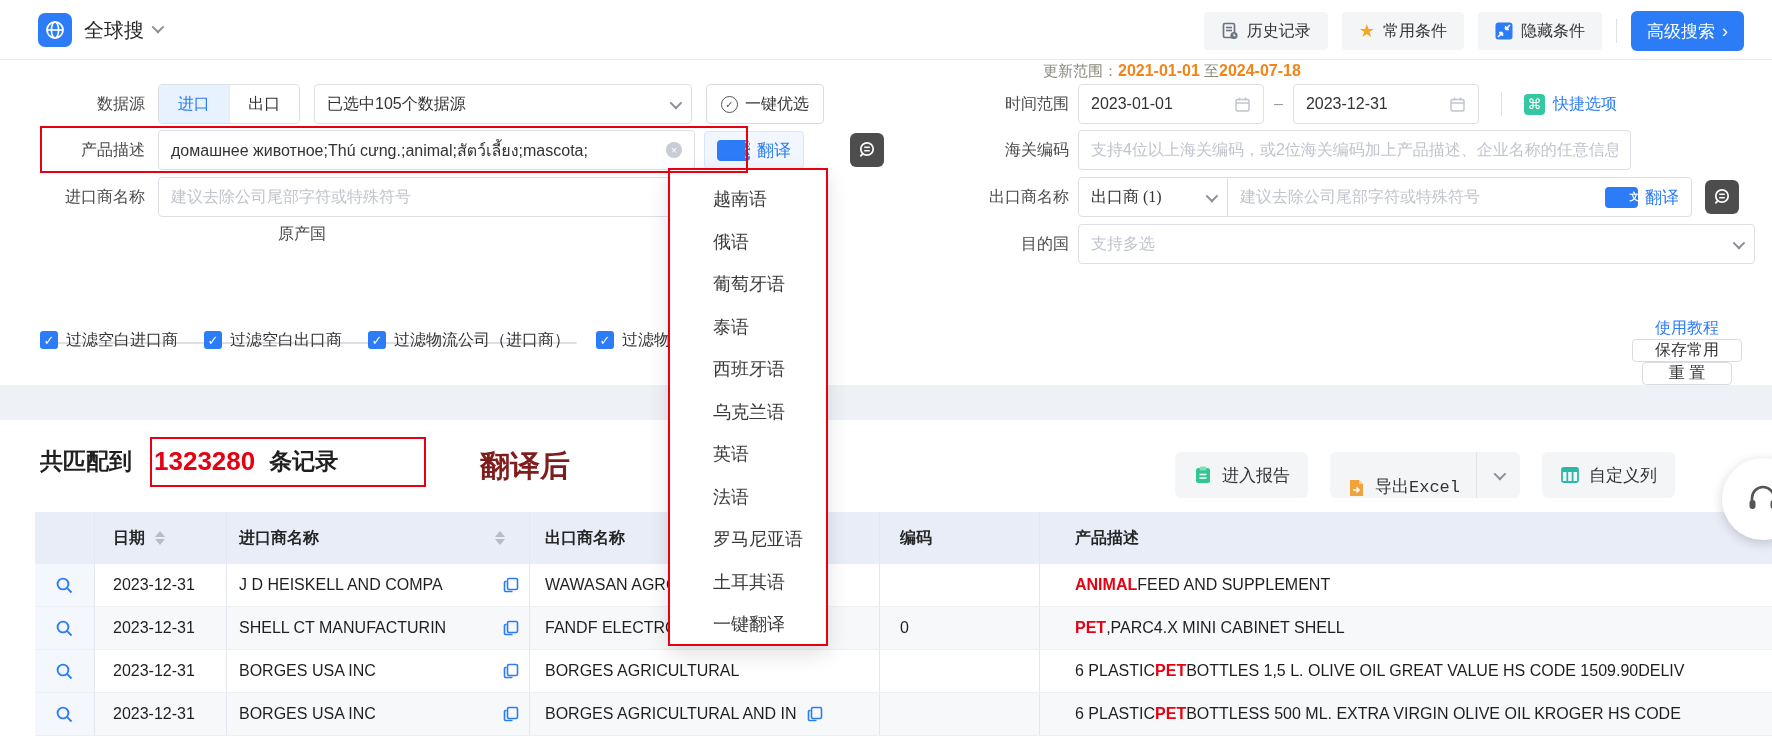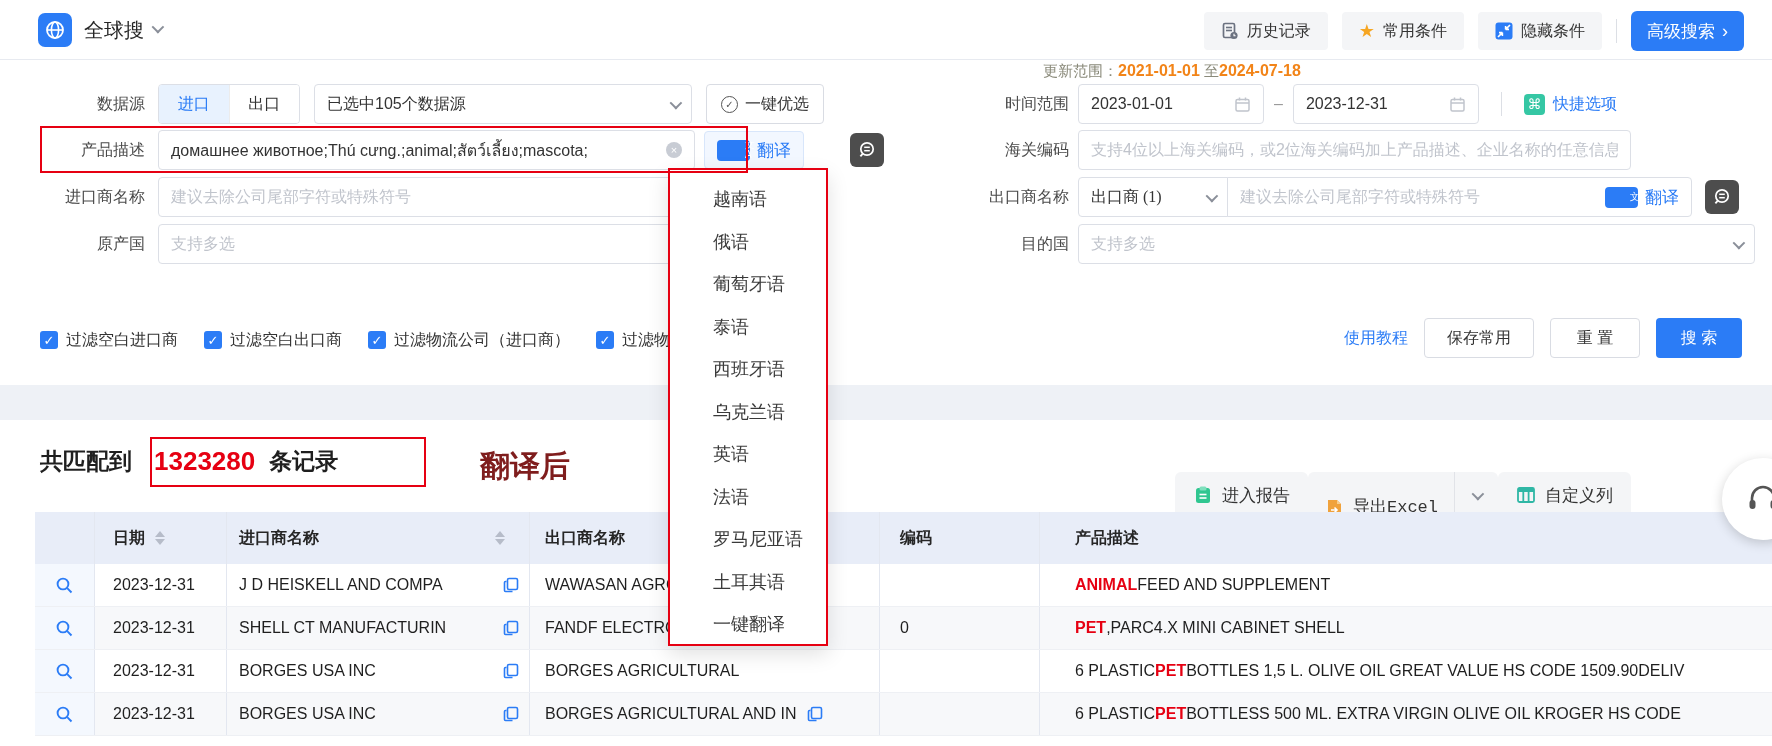--- a/index.html
+++ b/index.html
@@ -30,38 +30,38 @@
   .ph{color:#c0c4cc;overflow:hidden;white-space:nowrap;}
   .val{color:#333;overflow:hidden;white-space:nowrap;}
   .update-line{position:absolute;left:1043px;top:62px;font-size:15px;color:#8a8a7a;white-space:nowrap;}
   .update-line b{color:#f28418;font-weight:700;font-size:16px;}
   .tabs{width:142px;height:40px;border:1px solid #dcdfe6;border-radius:4px;display:flex;overflow:hidden;flex:0 0 auto;}
   .tab{flex:1;display:flex;align-items:center;justify-content:center;font-size:16px;color:#333;cursor:pointer;background:#fff;}
   .tab.on{background:#e8f2fe;color:#2b7cf6;}
   .tab+.tab{border-left:1px solid #ececec;}
   .circ-check{width:17px;height:17px;border:1.5px solid #555;border-radius:50%;display:flex;align-items:center;justify-content:center;font-size:10px;color:#555;}
   .sq-icon{width:21px;height:21px;border-radius:4px;display:flex;align-items:center;justify-content:center;color:#fff;flex:0 0 auto;}
-  .tr-icon{background:#2b7cf6;font-size:10px;font-weight:400;line-height:1;padding-left:33px;}
+  .tr-icon{background:#2b7cf6;font-size:10px;font-weight:700;line-height:1;padding-left:33px;}
   .cmd-icon{background:#35c7a4;font-size:14px;}
   .blue-link{color:#2b7cf6;font-size:16px;cursor:pointer;white-space:nowrap;}
   .tr-btn{height:38px;background:#f2f7ff;border:1px solid #d8e6fb;border-radius:4px;display:flex;align-items:center;gap:7px;padding:0 12px;color:#2b7cf6;font-size:17px;cursor:pointer;}
   .dark-icon{width:34px;height:34px;border-radius:6px;background:#4d4d4d;display:flex;align-items:center;justify-content:center;cursor:pointer;flex:0 0 auto;}
   .clear-ic{width:16px;height:16px;border-radius:50%;background:#c8ccd4;color:#fff;font-size:11px;line-height:16px;text-align:center;flex:0 0 auto;cursor:pointer;}
   .cbox{width:18px;height:18px;background:#2b7cf6;border-radius:3px;color:#fff;font-size:13px;font-weight:700;display:flex;align-items:center;justify-content:center;flex:0 0 auto;cursor:pointer;}
   .cbitem{display:flex;align-items:center;gap:8px;font-size:16px;color:#333;white-space:nowrap;}
   .obtn{height:40px;border:1px solid #d9dce3;border-radius:4px;background:#fff;display:flex;align-items:center;justify-content:center;font-size:16px;color:#333;cursor:pointer;}
   .pbtn{height:40px;border-radius:4px;background:#2b7cf6;color:#fff;display:flex;align-items:center;justify-content:center;font-size:16px;cursor:pointer;}
 
   
   .band{position:absolute;left:0;top:385px;width:1772px;height:35px;background:#eef1f6;}
   .count-line{position:absolute;left:40px;top:446px;display:flex;align-items:center;font-size:23px;font-weight:700;color:#1f1f1f;white-space:nowrap;}
   .count-num{color:#e60012;font-size:26px;margin:0 14px 0 22px;}
   .anno-box{position:absolute;border:2px solid #e60012;pointer-events:none;z-index:40;background:transparent;}
   .anno-text{position:absolute;left:480px;top:446px;color:#7f1d1d;font-size:30px;font-weight:700;font-family:"Liberation Serif","DejaVu Serif",serif;z-index:40;}
-  .res-actions{position:absolute;left:1175px;top:472px;display:flex;align-items:center;}
+  .res-actions{position:absolute;left:1175px;top:452px;display:flex;align-items:center;gap:22px;}
   .rbtn{height:46px;background:#f4f5f7;border-radius:6px;display:flex;align-items:center;gap:9px;padding:0 18px;font-size:17px;color:#333;cursor:pointer;}
   .split{display:flex;align-items:stretch;background:#f4f5f7;border-radius:6px;overflow:hidden;}
   .split .main{display:flex;align-items:flex-end;gap:9px;padding:0 16px;font-size:17px;color:#333;height:46px;cursor:pointer;font-family:Liberation Mono, monospace;}
   .split .chevpart{display:flex;align-items:center;justify-content:center;width:44px;border-left:1px solid #e1e3e8;cursor:pointer;}
   .headset-fab{position:absolute;left:1722px;top:458px;width:82px;height:82px;border-radius:50%;background:#fff;box-shadow:0 3px 12px rgba(0,0,0,.18);display:flex;align-items:center;justify-content:center;z-index:25;}
 
   
   .tbl{position:absolute;left:35px;top:512px;width:1737px;}
   .trh{display:flex;background:#e8edf8;height:52px;align-items:center;font-weight:700;color:#262626;font-size:16px;}
   .trr{display:flex;height:43px;align-items:center;font-size:16px;color:#1f1f1f;background:#fff;border-bottom:1px solid #eef0f4;}
@@ -227,21 +227,21 @@
     <div class="dark-icon" style="margin-left:13px;">
       <svg width="20" height="20" viewBox="0 0 20 20">
           <circle cx="10" cy="9" r="6.2" fill="none" stroke="#fff" stroke-width="1.7"></circle>
           <line x1="7.2" y1="7.3" x2="12.8" y2="7.3" stroke="#fff" stroke-width="1.5"></line>
           <line x1="7.2" y1="10.7" x2="12.8" y2="10.7" stroke="#fff" stroke-width="1.5"></line>
           <line x1="5.6" y1="13.8" x2="3.4" y2="16.4" stroke="#fff" stroke-width="1.8"></line>
         </svg>
     </div>
   </div>
 
-  <div class="frow" style="left:40px;top:224px;">
+  <div class="frow" style="left:40px;top:224px;flex-direction:column;">
     <div class="flabel">原产国</div>
     <div class="wrapinp" style="width:537px;">
       <span class="ph">支持多选</span>
     </div>
   </div>
 
   <div class="frow" style="left:988px;top:224px;">
     <div class="flabel r">目的国</div>
     <div class="wrapinp" style="width:677px;">
       <span class="ph">支持多选</span>
@@ -261,21 +261,21 @@
     <span class="cbitem">
       <span class="cbox">✓</span>
       <span>过滤物流公司（进口商）</span>
     </span>
     <span class="cbitem">
       <span class="cbox">✓</span>
       <span>过滤物流公</span>
     </span>
   </div>
 
-  <div class="frow" style="right:30px;top:318px;gap:16px;">
+  <div class="frow" style="right:30px;top:318px;flex-direction:column;">
     <span class="blue-link">使用教程</span>
     <div class="obtn" style="width:110px;">保存常用</div>
     <div class="obtn" style="width:90px;">重 置</div>
     <div class="pbtn" style="width:86px;">搜 索</div>
   </div>
 
   <div class="band"></div>
 
   <div class="count-line">
     <span>共匹配到</span>

